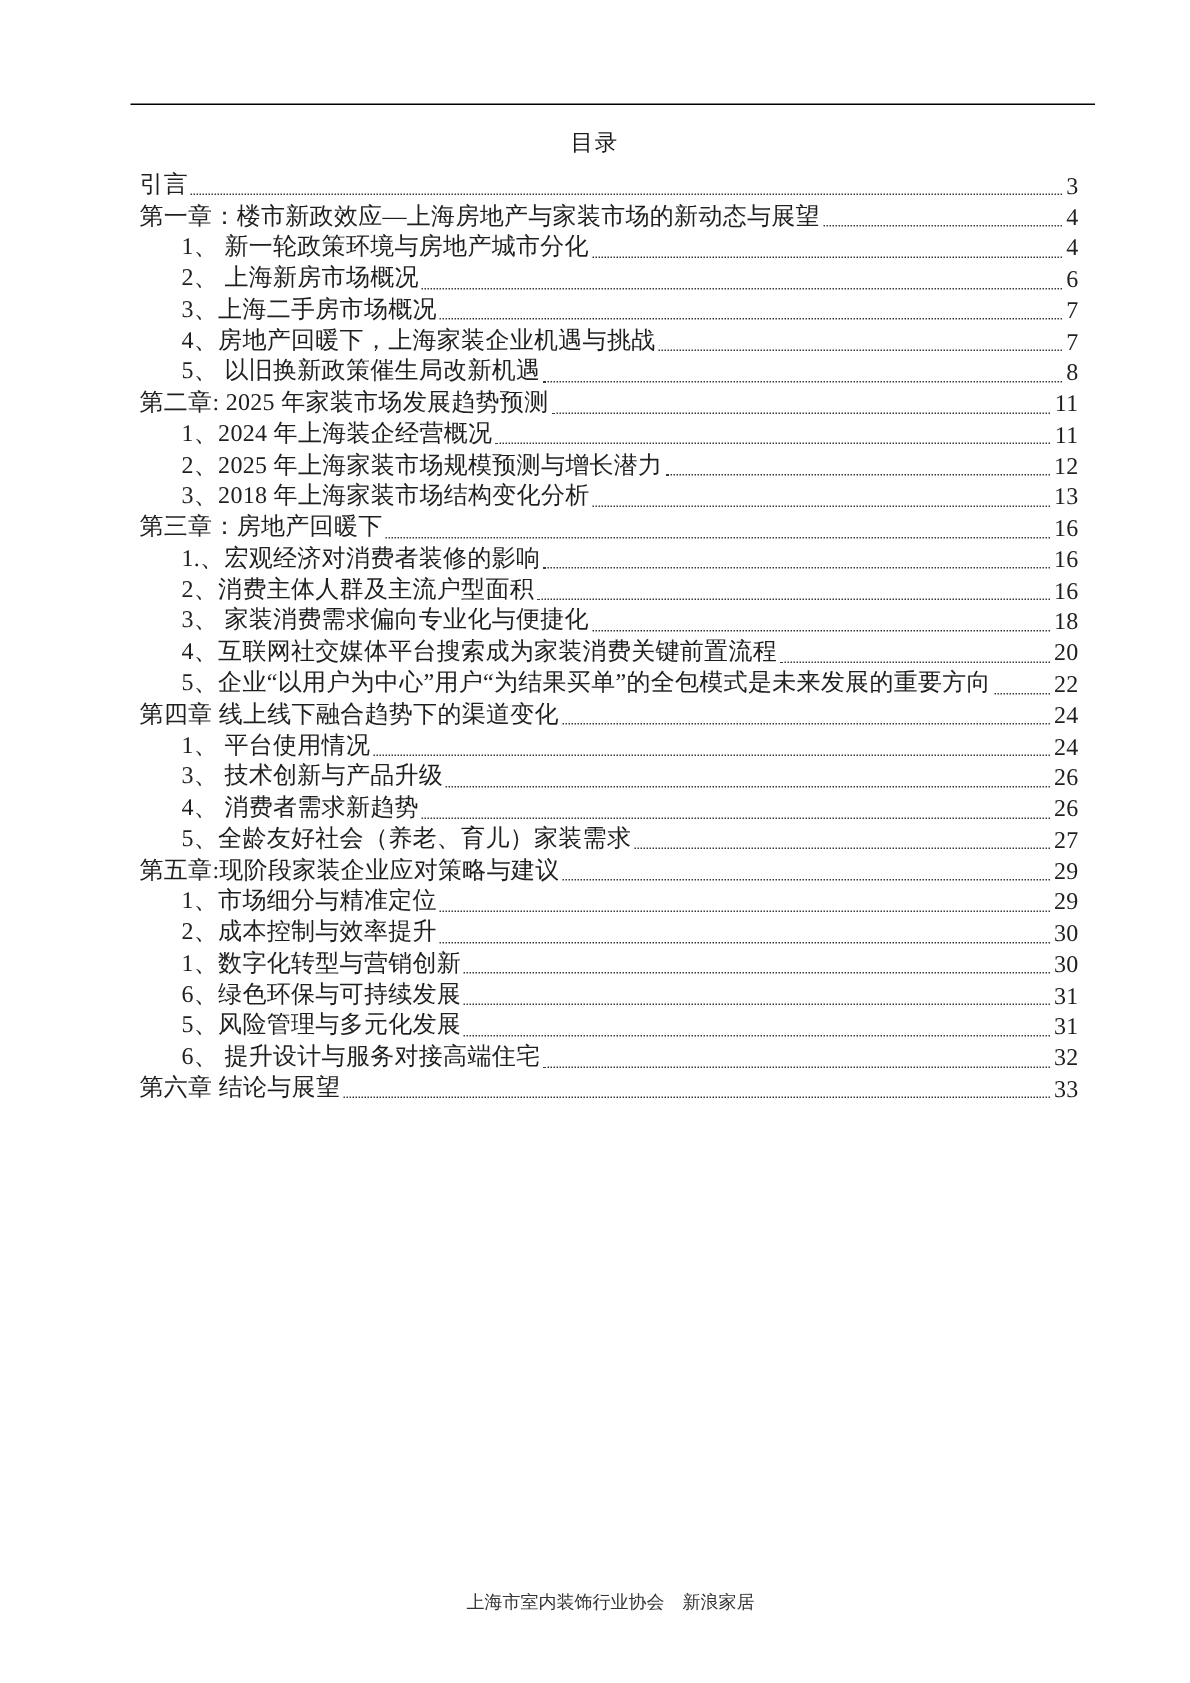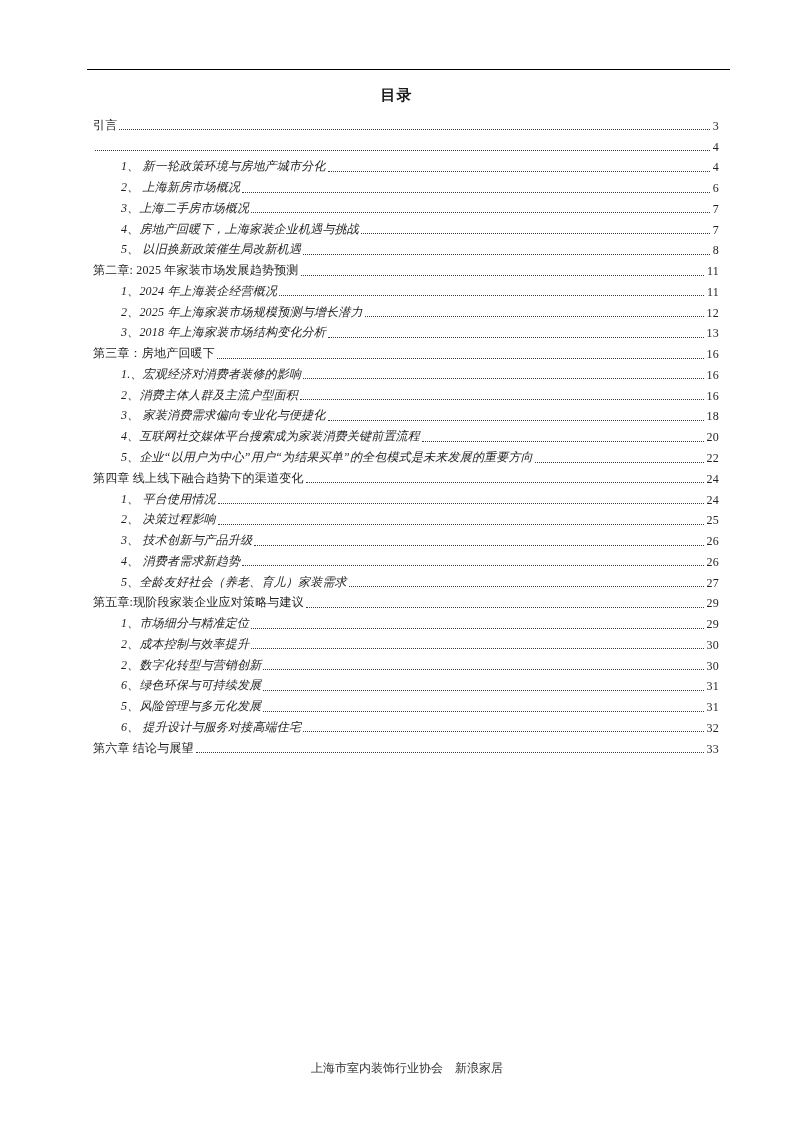--- a/index.html
+++ b/index.html
@@ -19,40 +19,39 @@
     top: 69px;
     border-top: 1.6px solid #000000;
   }
   .toc-title {
     position: absolute;
     top: 86px;
     left: 0;
     width: 100%;
     text-align: center;
     font-size: 15px;
-    font-weight: 700;
+    font-weight: 400;
     letter-spacing: 1px;
     color: #1a1a1a;
   }
   .toc {
     position: absolute;
     top: 113px;
     left: 93px;
     right: 74px;
   }
   .toc-row {
     display: flex;
     align-items: flex-end;
     height: 20.78px;
-    font-size: 12px;
+    font-size: 16px;
     cursor: pointer;
   }
   .toc-row.item .toc-label {
     padding-left: 28px;
-    font-style: italic;
   }
   .toc-label {
     white-space: pre;
     letter-spacing: 0.2px;
   }
   .toc-dots {
     flex: 1 1 auto;
     min-width: 8px;
     border-bottom: 1.5px dotted #3c3c3c;
     margin: 0 3px 3.5px 2px;
@@ -80,20 +79,21 @@
 
 <div class="toc-title">目录</div>
 
 <div class="toc" id="toc-list">
     <div class="toc-row chapter">
       <span class="toc-label">引言</span>
       <span class="toc-dots"></span>
       <span class="toc-page">3</span>
     </div>
     <div class="toc-row chapter">
+      <span class="toc-label">第一章：楼市新政效应—上海房地产与家装市场的新动态与展望</span>
       <span class="toc-dots"></span>
       <span class="toc-page">4</span>
     </div>
     <div class="toc-row item">
       <span class="toc-label">1、 新一轮政策环境与房地产城市分化</span>
       <span class="toc-dots"></span>
       <span class="toc-page">4</span>
     </div>
     <div class="toc-row item">
       <span class="toc-label">2、 上海新房市场概况</span>
@@ -169,25 +169,20 @@
       <span class="toc-label">第四章 线上线下融合趋势下的渠道变化</span>
       <span class="toc-dots"></span>
       <span class="toc-page">24</span>
     </div>
     <div class="toc-row item">
       <span class="toc-label">1、 平台使用情况</span>
       <span class="toc-dots"></span>
       <span class="toc-page">24</span>
     </div>
     <div class="toc-row item">
-      <span class="toc-label">2、 决策过程影响</span>
-      <span class="toc-dots"></span>
-      <span class="toc-page">25</span>
-    </div>
-    <div class="toc-row item">
       <span class="toc-label">3、 技术创新与产品升级</span>
       <span class="toc-dots"></span>
       <span class="toc-page">26</span>
     </div>
     <div class="toc-row item">
       <span class="toc-label">4、 消费者需求新趋势</span>
       <span class="toc-dots"></span>
       <span class="toc-page">26</span>
     </div>
     <div class="toc-row item">
@@ -204,21 +199,21 @@
       <span class="toc-label">1、市场细分与精准定位</span>
       <span class="toc-dots"></span>
       <span class="toc-page">29</span>
     </div>
     <div class="toc-row item">
       <span class="toc-label">2、成本控制与效率提升</span>
       <span class="toc-dots"></span>
       <span class="toc-page">30</span>
     </div>
     <div class="toc-row item">
-      <span class="toc-label">2、数字化转型与营销创新</span>
+      <span class="toc-label">1、数字化转型与营销创新</span>
       <span class="toc-dots"></span>
       <span class="toc-page">30</span>
     </div>
     <div class="toc-row item">
       <span class="toc-label">6、绿色环保与可持续发展</span>
       <span class="toc-dots"></span>
       <span class="toc-page">31</span>
     </div>
     <div class="toc-row item">
       <span class="toc-label">5、风险管理与多元化发展</span>

